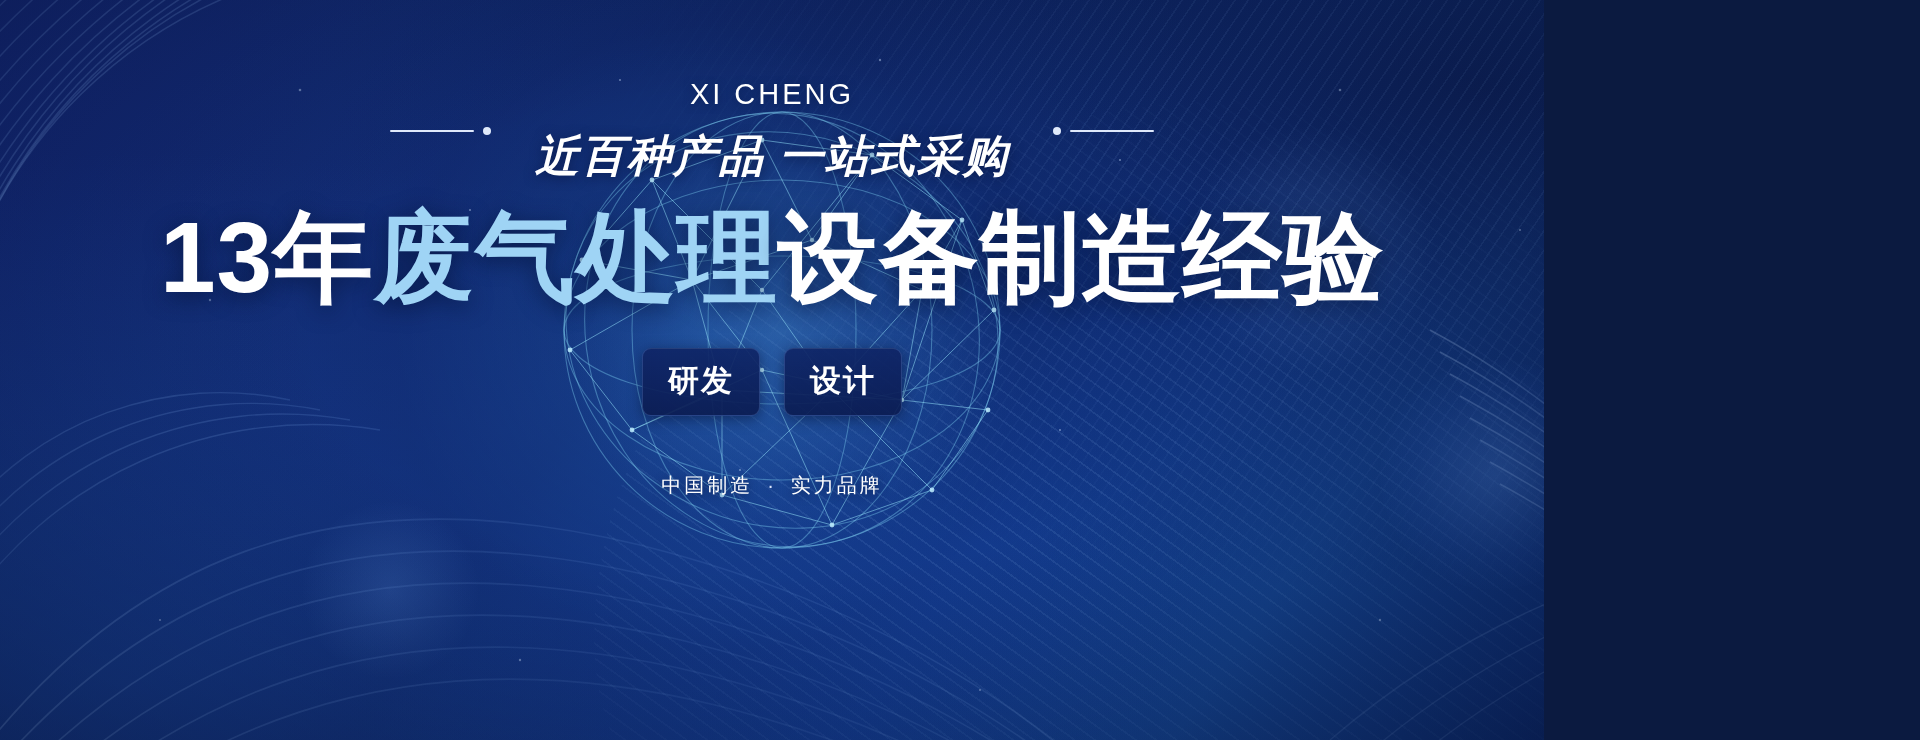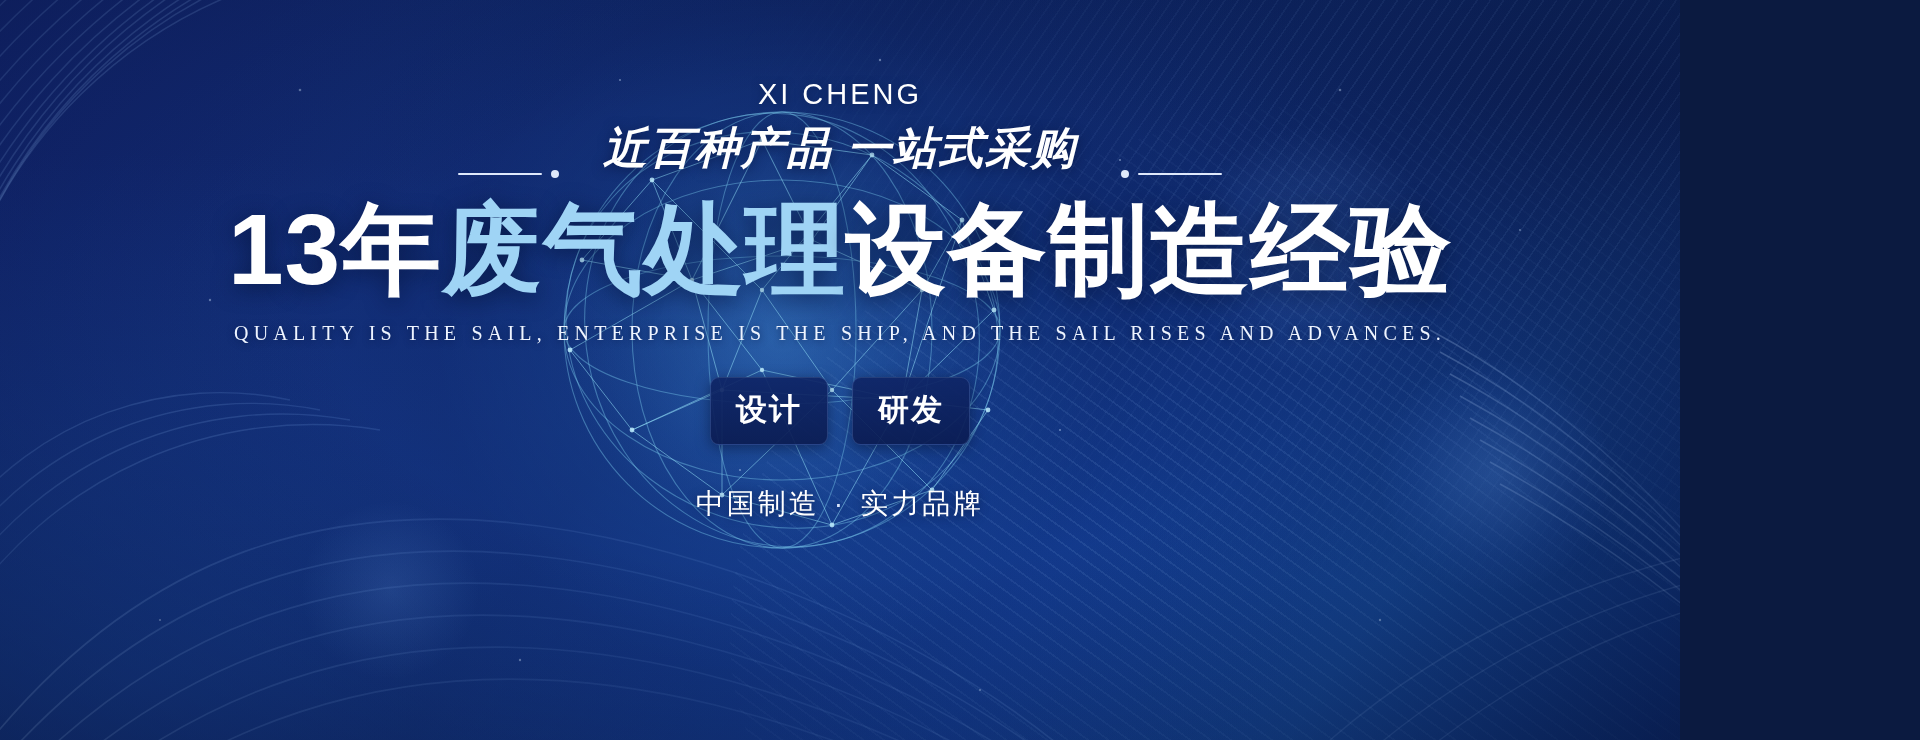--- a/index.html
+++ b/index.html
@@ -1,20 +1,20 @@
 <!DOCTYPE html>
 <html><head>
 <meta charset="utf-8">
 <style>
   html,body{margin:0;padding:0;background:#0b1a40;}
   *{box-sizing:border-box;}
 
   .banner{
     position:relative;
-    width:1680px;
+    width:1544px;
     height:740px;
     overflow:hidden;
     font-family:"Liberation Sans","DejaVu Sans",sans-serif;
     background:
       radial-gradient(circle at 46% 46%, rgba(30,86,170,.55) 0%, rgba(18,50,125,.25) 34%, rgba(10,26,72,0) 62%),
       radial-gradient(ellipse at 8% 92%, rgba(24,72,160,.55) 0%, rgba(12,34,92,0) 55%),
       radial-gradient(ellipse at 96% 12%, rgba(12,30,85,.9) 0%, rgba(12,30,85,0) 55%),
       linear-gradient(125deg,#13287a 0%,#122a72 20%,#0f2566 42%,#123a8e 66%,#14438f 82%,#0c2a6e 100%);
   }
 
@@ -61,23 +61,23 @@
   .brand-en{
     margin-top:78px;
     font-size:29px;
     letter-spacing:3px;
     color:#ffffff;
     font-weight:400;
     text-shadow:0 1px 8px rgba(10,30,80,.75);
   }
 
   .sub-row{
-    margin-top:8px;
+    margin-top:16px;
     display:flex;
-    align-items:flex-end;
+    align-items:flex-start;
     gap:44px;
   }
   .deco{display:flex;align-items:center;gap:9px;}
   .deco .bar{width:84px;height:2px;background:#dfe9fb;border-radius:2px;}
   .deco .dot{width:8px;height:8px;border-radius:50%;background:#dfe9fb;}
   .sub-text{
     font-size:44px;
     font-weight:700;
     color:#ffffff;
     letter-spacing:2px;
@@ -121,22 +121,22 @@
     border:1px solid rgba(130,175,245,.22);
     color:#ffffff;
     font-size:31px;
     font-weight:700;
     letter-spacing:2px;
     text-align:center;
     box-shadow:0 3px 14px rgba(4,14,46,.5);
   }
 
   .footline{
-    margin-top:40px;
-    font-size:28px;
+    margin-top:56px;
+    font-size:20px;
     color:#ffffff;
     letter-spacing:3px;
     font-weight:400;
     text-shadow:0 2px 10px rgba(8,24,70,.8);
   }
   .footline .mid{padding:0 14px;color:#dbe6fb;}
 </style>
 </head>
 <body>
 
@@ -322,25 +322,24 @@
       <span class="deco">
         <span class="dot"></span>
         <span class="bar"></span>
       </span>
     </div>
 
     <div class="headline">
       <span class="w">13年</span><span class="hl">废气处理</span><span class="w">设备制造经验</span>
     </div>
 
-    <div class="tagline">QUALITY IS THE SAIL, ENTERPRISE IS THE SHIP, AND THE SAIL RISES AND ADVANCES.</div>
 
     <div class="tags">
+      <div class="tag">研发</div>
       <div class="tag">设计</div>
-      <div class="tag">研发</div>
     </div>
 
     <div class="footline">
       <span>中国制造</span><span class="mid">·</span><span>实力品牌</span>
     </div>
 
   </div>
 </div>
 
 </body></html>

